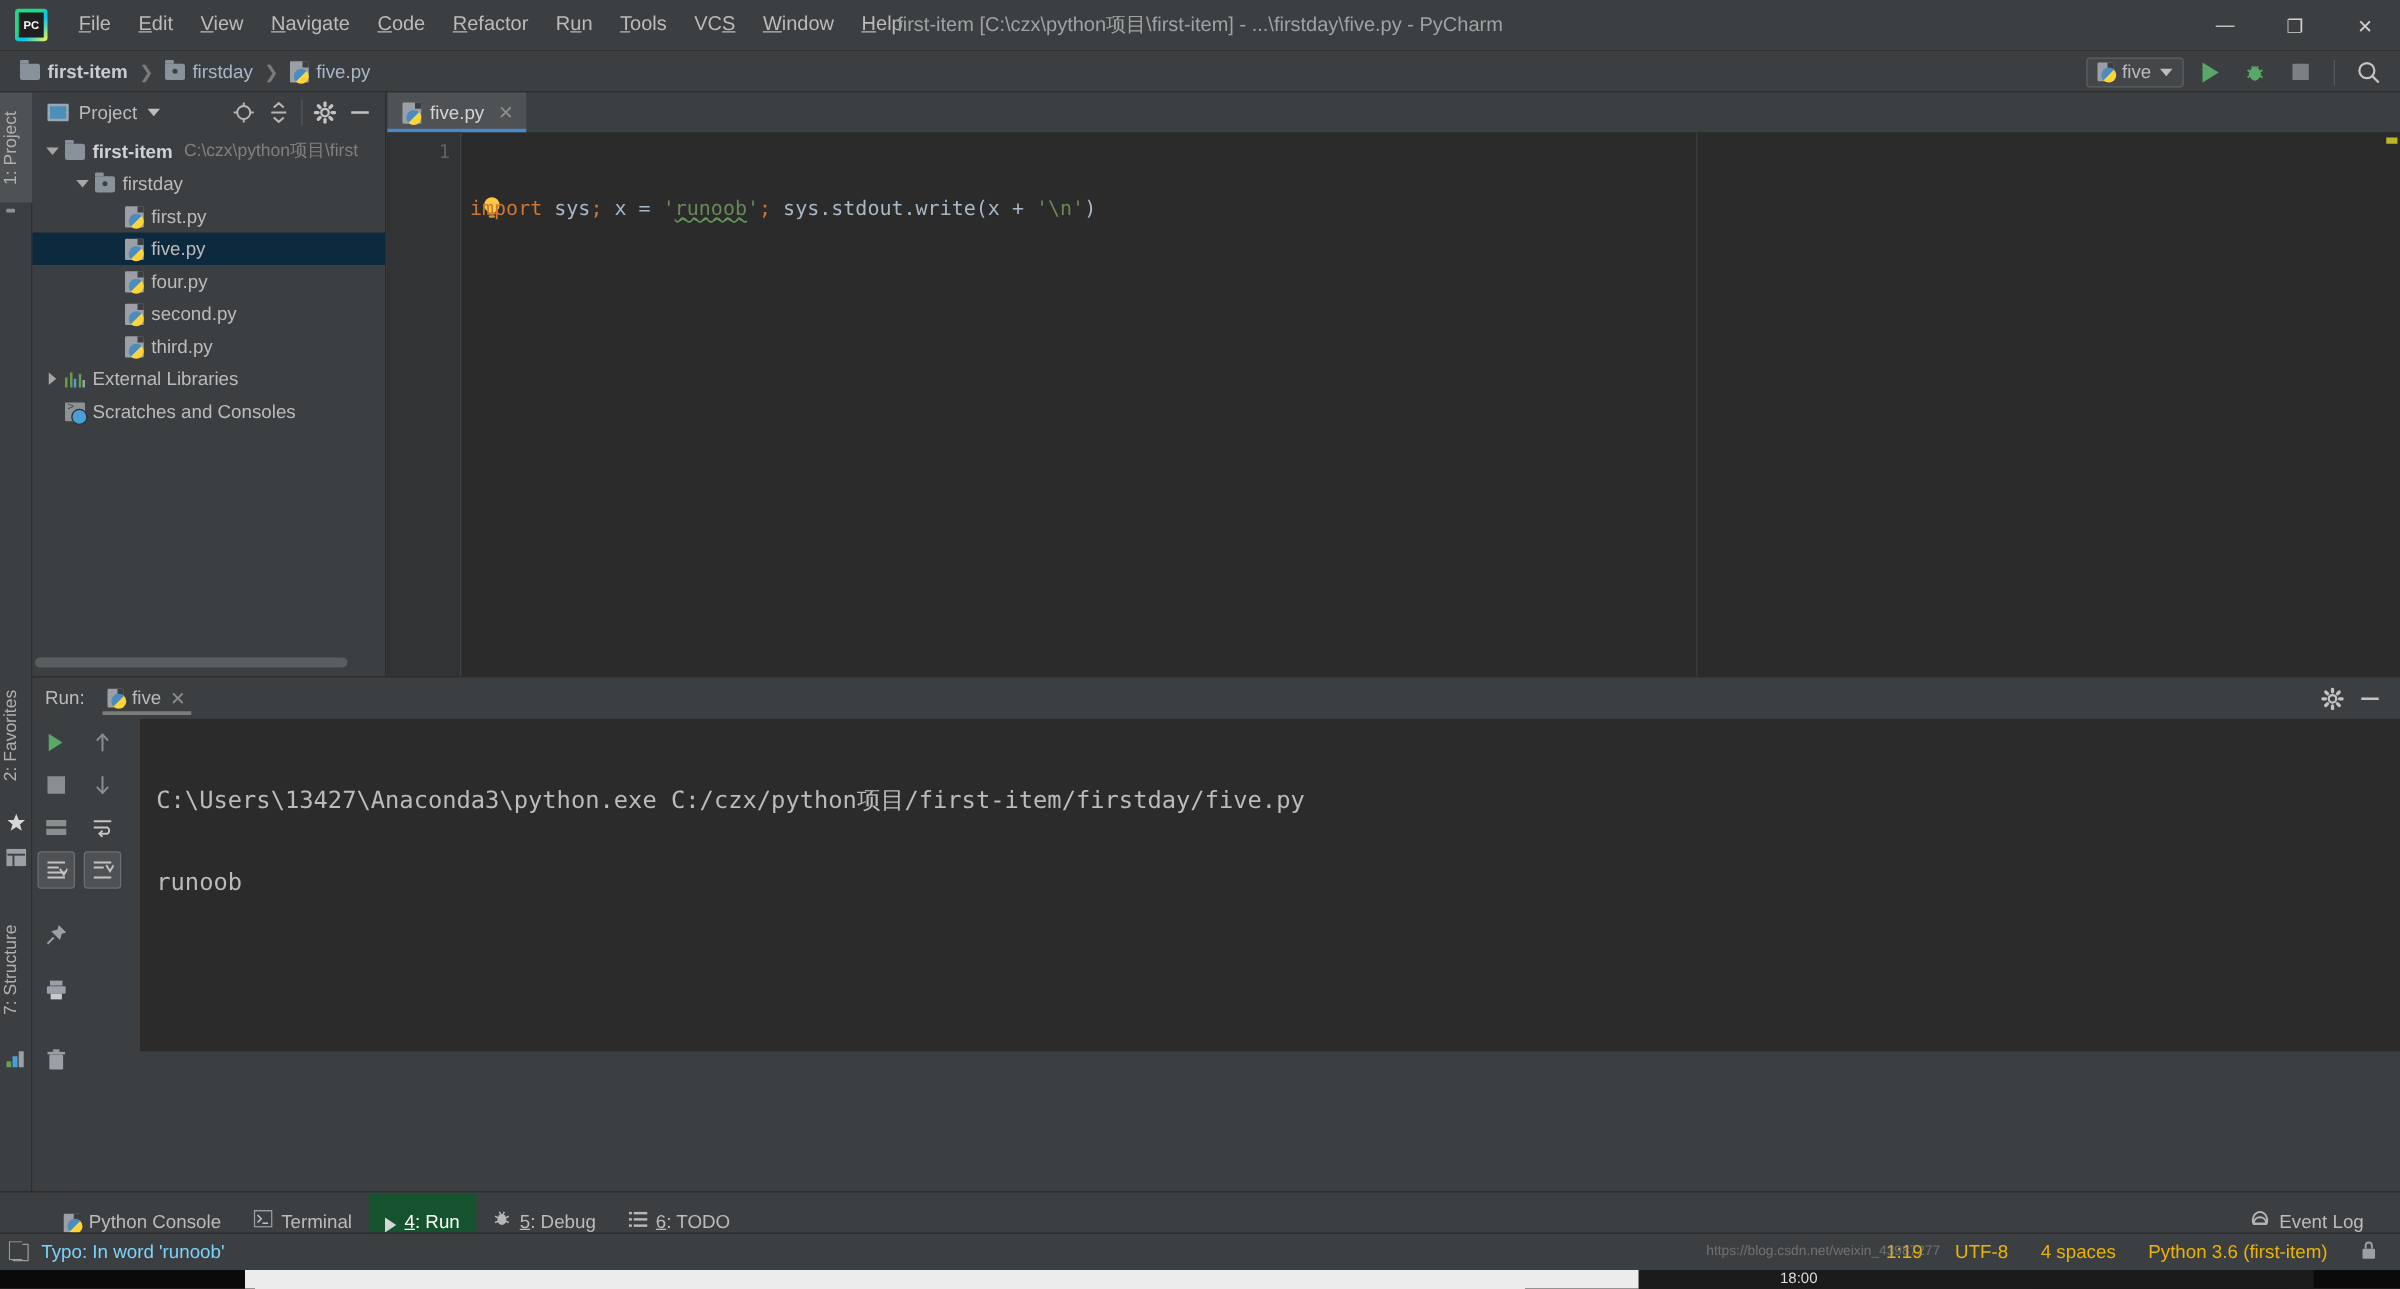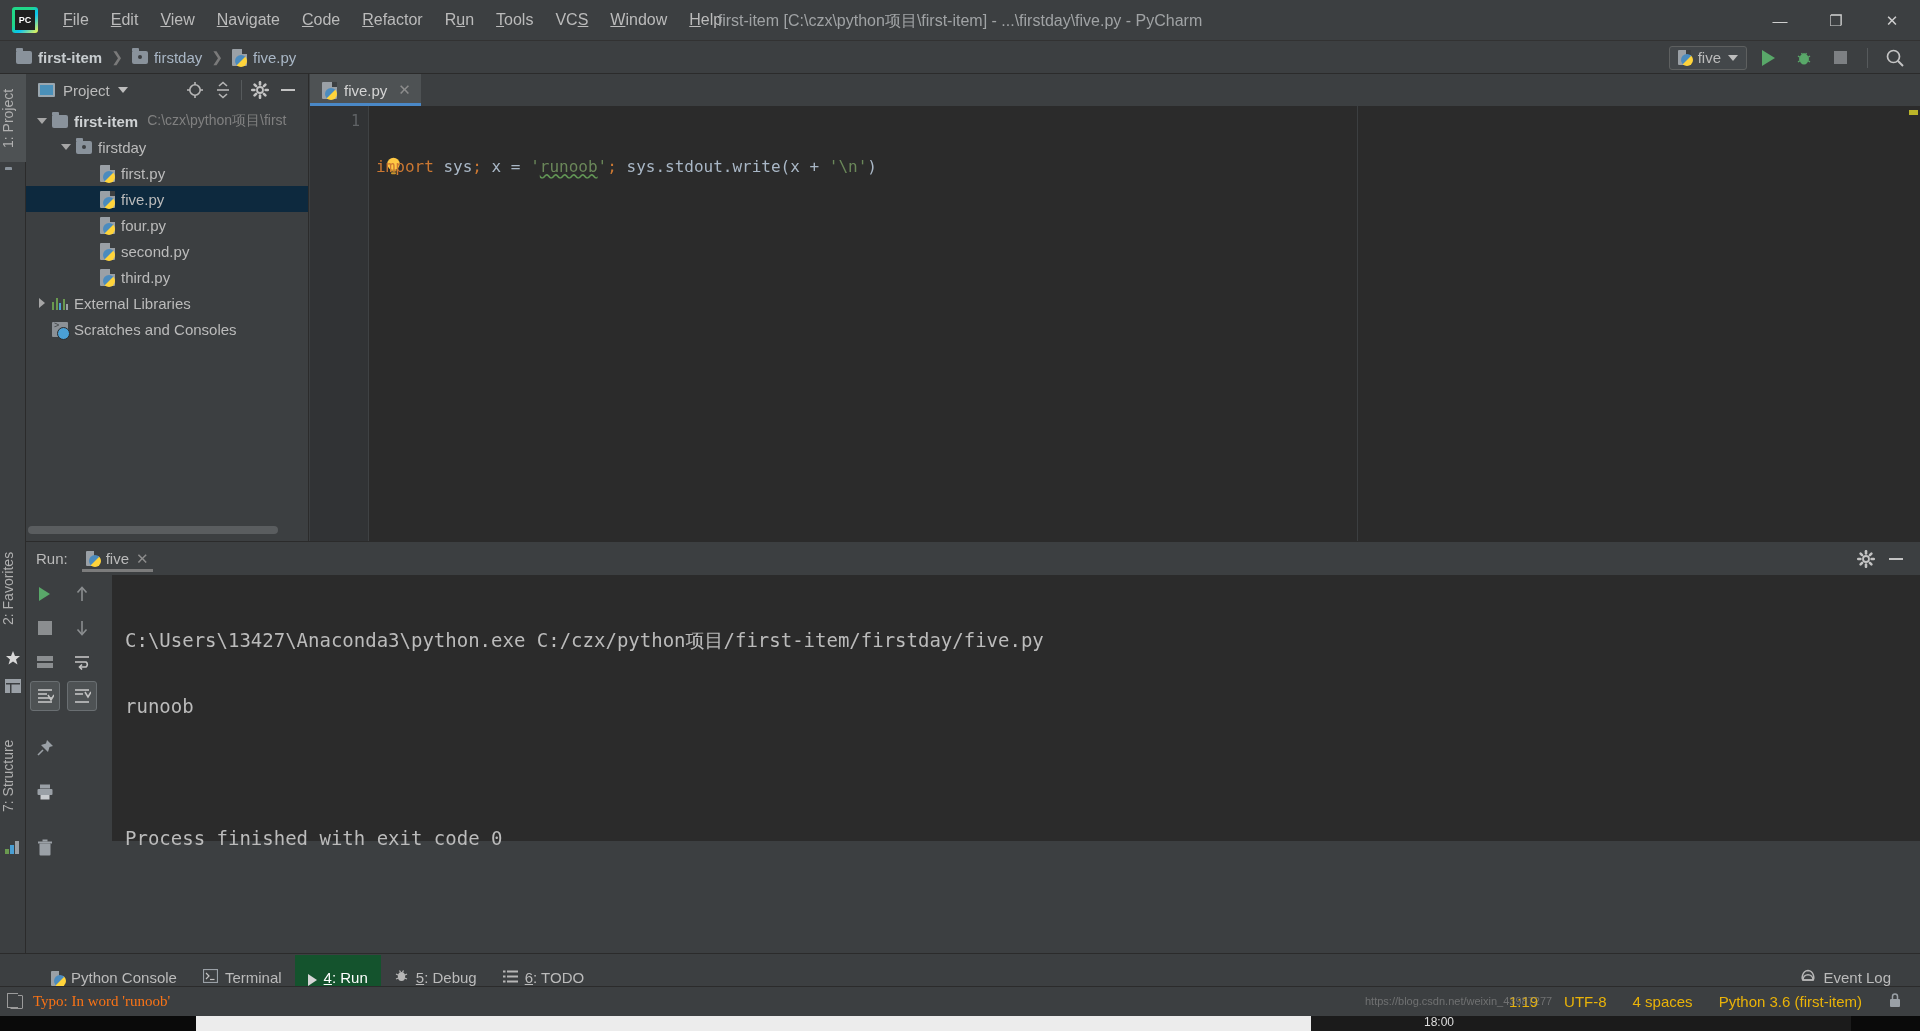--- a/index.html
+++ b/index.html
@@ -236,21 +236,21 @@
   .twb-item:first-child { margin-left: 38px; }
   .twb-item.active { background: #14532d; color: #ffffff; }
   .twb-item .mn { text-decoration: underline; }
   .twb-right { margin-left: auto; display: flex; align-items: center; padding-right: 16px; }
 
   
   .statusbar {
     position: absolute; left: 0; top: 986px; width: 1920px; height: 30px;
     background: #3c3f41; display: flex; align-items: center; border-top: 1px solid #2b2b2b;
   }
-  .status-msg { font-size: 15px; color: #f97316; margin-left: 33px; font-family: Liberation Serif, serif; }
+  .status-msg { font-size: 15px; color: #7dd3fc; margin-left: 33px; }
   .status-right { margin-left: auto; display: flex; align-items: center; gap: 26px; padding-right: 18px; font-size: 15px; color: #eab308; }
   .ico-status-doc {
     position: absolute; left: 10px; top: 8px; width: 13px; height: 14px;
     border: 1.5px solid #9b9b9b; border-radius: 1px;
   }
   .ico-status-doc::before {
     content: ""; position: absolute; left: -4px; top: -3px; width: 10px; height: 13px;
     border: 1.5px solid #9b9b9b; border-right: none; border-radius: 1px 0 0 1px; background: #3c3f41;
   }
   .watermark {
@@ -596,21 +596,20 @@
               <line x1="2" y1="6" x2="10" y2="6" stroke="#c3c3c3" stroke-width="1.6"></line>
               <polyline points="12,4 15,9 18,4" stroke="#c3c3c3" stroke-width="1.5" fill="none"></polyline>
               <line x1="2" y1="14" x2="16" y2="14" stroke="#c3c3c3" stroke-width="1.6"></line>
             </svg>
         </div>
       </div>
       <div class="console">
         <div>C:\Users\13427\Anaconda3\python.exe C:/czx/python项目/first-item/firstday/five.py</div>
         <div>runoob</div>
         <div class="blank"></div>
-        <div>Process finished with exit code 0</div>
       </div>
     </div>
   </div>
 
   <div class="toolwin-bar">
     <div class="twb-item">
       <span class="ico-py" style="width:13px;height:15px"></span>
       <span>Python Console</span>
     </div>
     <div class="twb-item">

